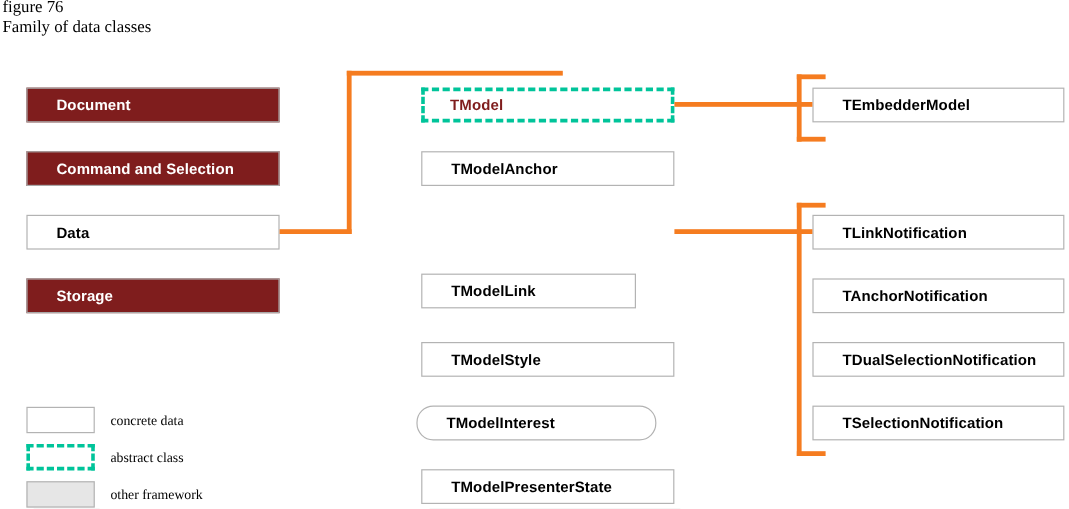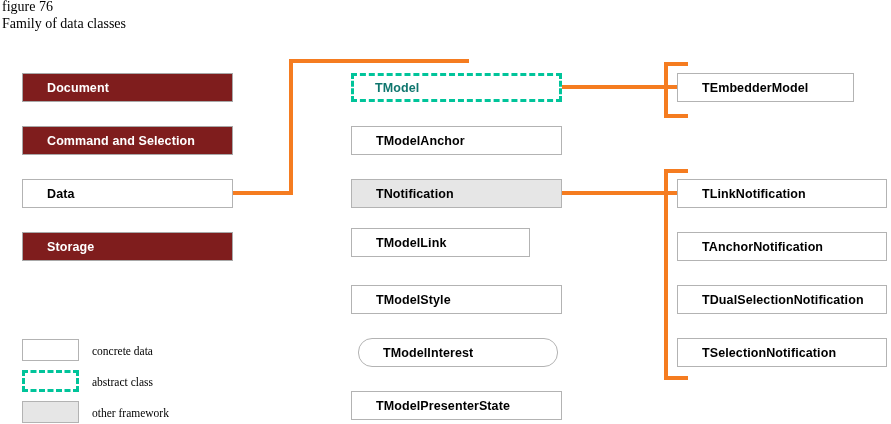--- a/index.html
+++ b/index.html
@@ -62,21 +62,21 @@
     color: #000000;
   }
   .box.filled {
     background: #7f1d1d;
     border: 1px solid #a8a8a8;
     color: #ffffff;
   }
   .box.abstract {
     background: #ffffff;
     border: 3px dashed #00c49a;
-    color: #0f766e;
+    color: #7f1d1d;
   }
   .box.abstract .lbl { padding-left: 21px; }
   .box.other {
     background: #e6e6e6;
     border: 1px solid #b3b3b3;
     color: #000000;
   }
 
   
   .conn {
@@ -134,37 +134,34 @@
   <div class="box filled" style="left:22px; top:232px; width:211px;">
     <span class="lbl">Storage</span>
   </div>
 
   <div class="box abstract" style="left:351px; top:73px; width:211px;">
     <span class="lbl">TModel</span>
   </div>
   <div class="box concrete" style="left:351px; top:126px; width:211px;">
     <span class="lbl">TModelAnchor</span>
   </div>
-  <div class="box other" style="left:351px; top:179px; width:211px;">
-    <span class="lbl">TNotification</span>
-  </div>
   <div class="box concrete" style="left:351px; top:228px; width:179px;">
     <span class="lbl">TModelLink</span>
   </div>
   <div class="box concrete" style="left:351px; top:285px; width:211px;">
     <span class="lbl">TModelStyle</span>
   </div>
-  <div class="box concrete" style="left:358px; top:338px; width:200px;border-radius:14px;">
+  <div class="box concrete" style="left:347px; top:338px; width:200px;border-radius:14px;">
     <span class="lbl">TModelInterest</span>
   </div>
   <div class="box concrete" style="left:351px; top:391px; width:211px;">
     <span class="lbl">TModelPresenterState</span>
   </div>
 
-  <div class="box concrete" style="left:677px; top:73px; width:177px;">
+  <div class="box concrete" style="left:677px; top:73px; width:210px;">
     <span class="lbl">TEmbedderModel</span>
   </div>
   <div class="box concrete" style="left:677px; top:179px; width:210px;">
     <span class="lbl">TLinkNotification</span>
   </div>
   <div class="box concrete" style="left:677px; top:232px; width:210px;">
     <span class="lbl">TAnchorNotification</span>
   </div>
   <div class="box concrete" style="left:677px; top:285px; width:210px;">
     <span class="lbl">TDualSelectionNotification</span>

